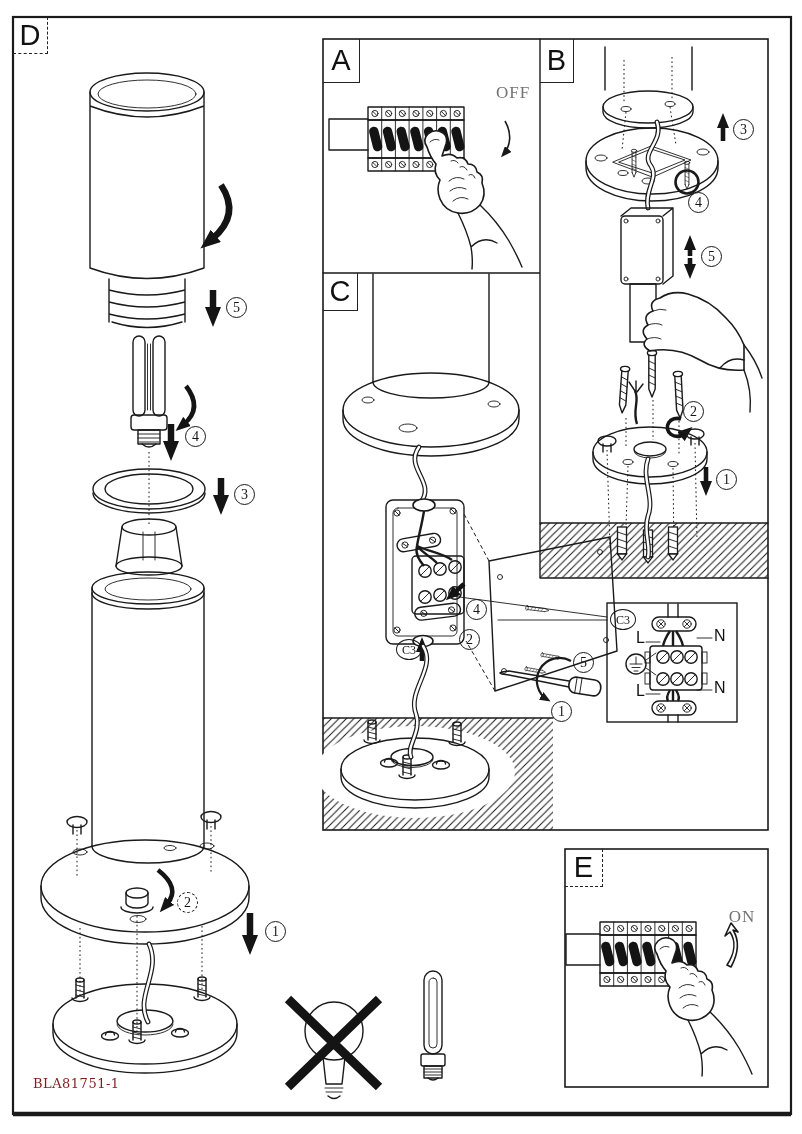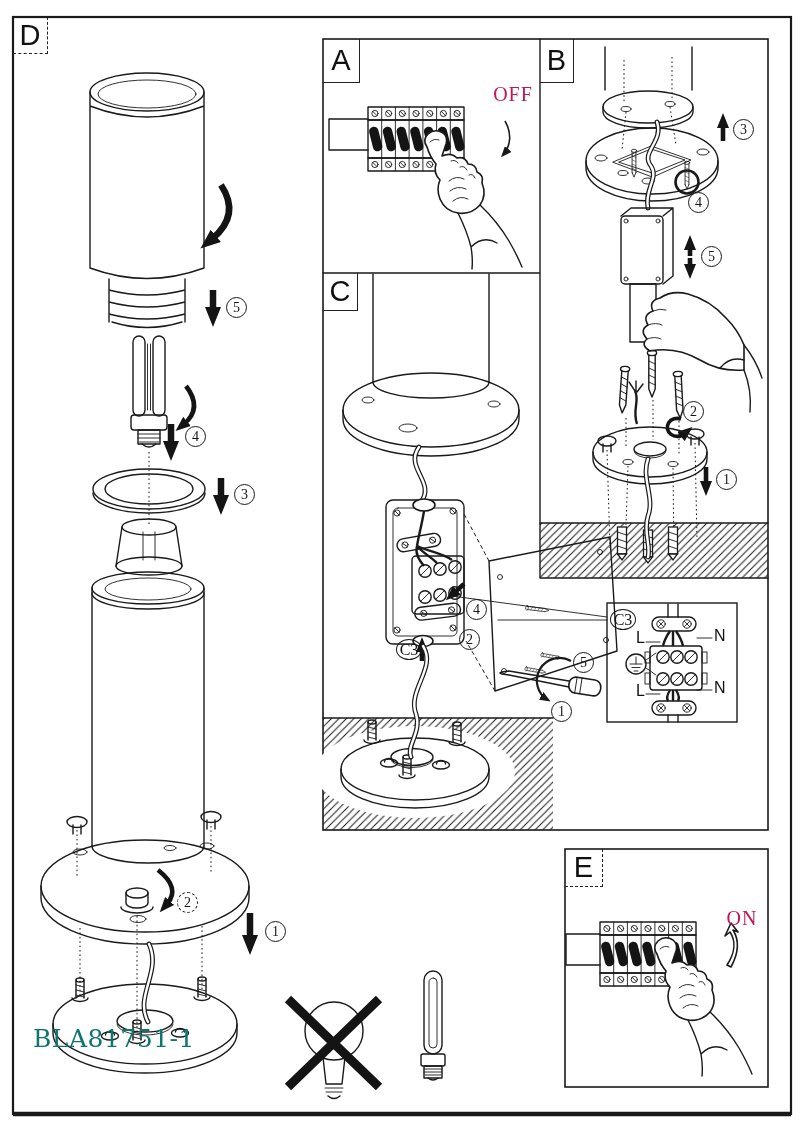--- a/index.html
+++ b/index.html
@@ -20,26 +20,26 @@
   .arrt{fill:none;stroke:#1a1a1a;stroke-width:1.6;marker-end:url(#at);}
   .hatchf{fill:url(#hatch);stroke:none;}
   .plabel{position:absolute;display:flex;align-items:center;justify-content:center;
           font-size:29px;font-weight:500;color:#111;}
   .pl-solid{border-right:1.5px solid #222;border-bottom:1.5px solid #222;}
   .pl-dash{border-right:1.5px dashed #222;border-bottom:1.5px dashed #222;}
   .circ{position:absolute;width:21px;height:21px;border:1.4px solid #1a1a1a;border-radius:50%;
         font-family:"Liberation Serif",serif;font-size:14px;line-height:20px;text-align:center;
         background:#fff;box-sizing:border-box;}
   .circ-dash{border-style:dashed;}
-  .circ-wide{width:26px;height:21px;font-size:16px;background:transparent;}
-  .ptext{position:absolute;font-family:"Liberation Serif",serif;font-size:20px;
-         letter-spacing:1px;color:#be185d;text-align:center;}
+  .circ-wide{width:26px;height:21px;font-size:12px;background:transparent;}
+  .ptext{position:absolute;font-family:"Liberation Serif",serif;font-size:17px;
+         letter-spacing:1px;color:#737373;text-align:center;}
   .tlabel{position:absolute;font-family:"Liberation Sans",sans-serif;font-size:16px;color:#111;}
-  .model{position:absolute;left:33px;top:1024px;font-family:"DejaVu Serif",serif;
-         font-size:25px;letter-spacing:.5px;color:#0f766e;}
+  .model{position:absolute;left:33px;top:1076px;font-family:"DejaVu Serif",serif;
+         font-size:13px;letter-spacing:.5px;color:#7f1d1d;}
 </style>
 </head>
 <body>
 
 <div class="page">
 
 <svg class="art" width="802" height="1134" viewBox="0 0 802 1134">
 <defs>
   <marker id="ah" markerUnits="userSpaceOnUse" markerWidth="20" markerHeight="16" refX="5" refY="8" orient="auto">
           <path d="M0,0 L20,8 L0,16 Z" fill="#141414"></path>

